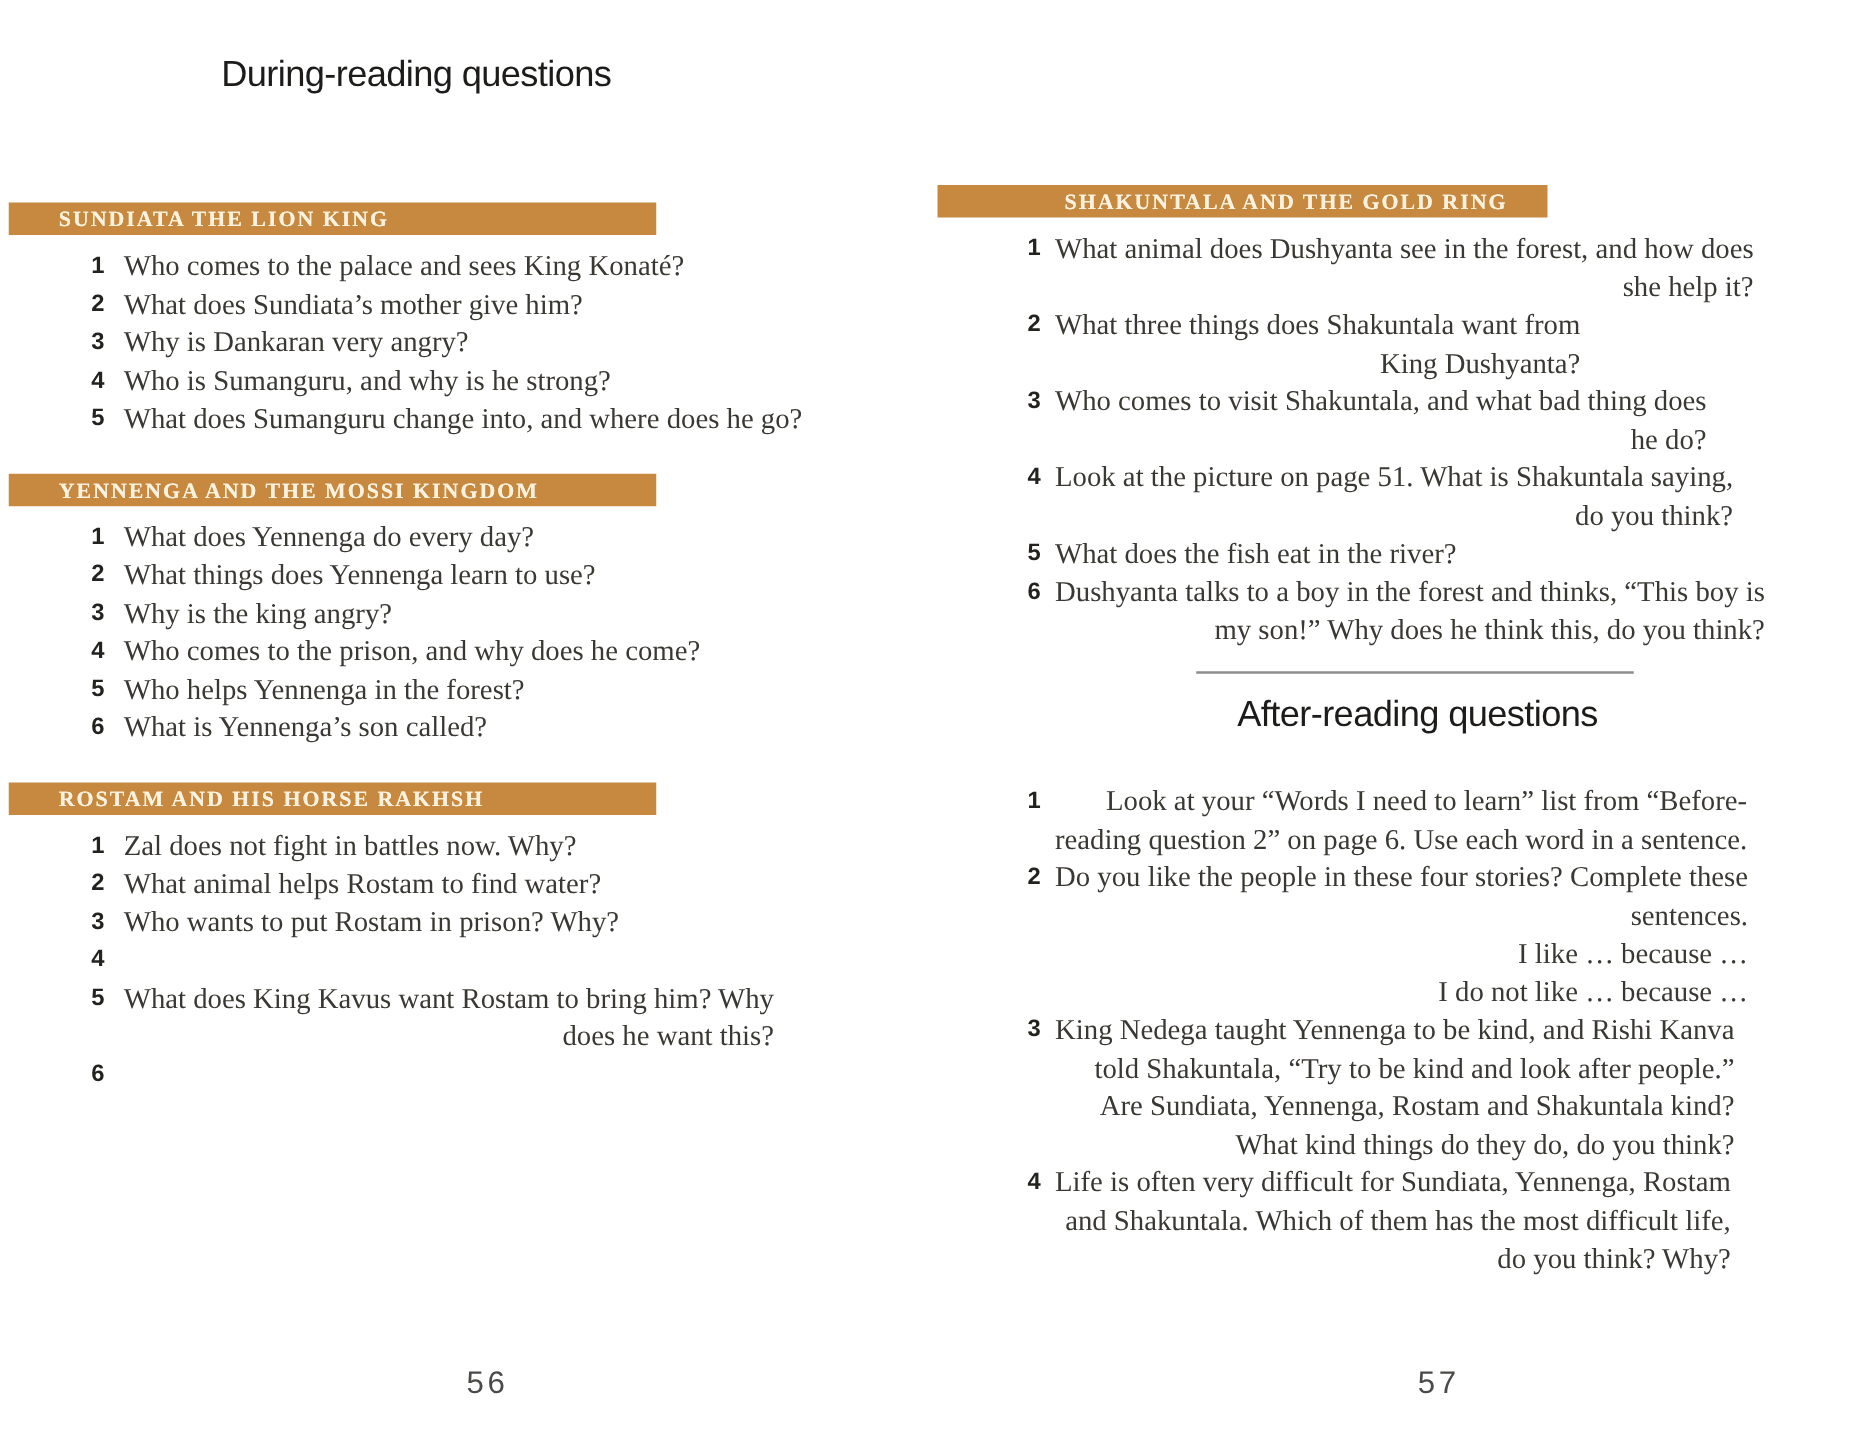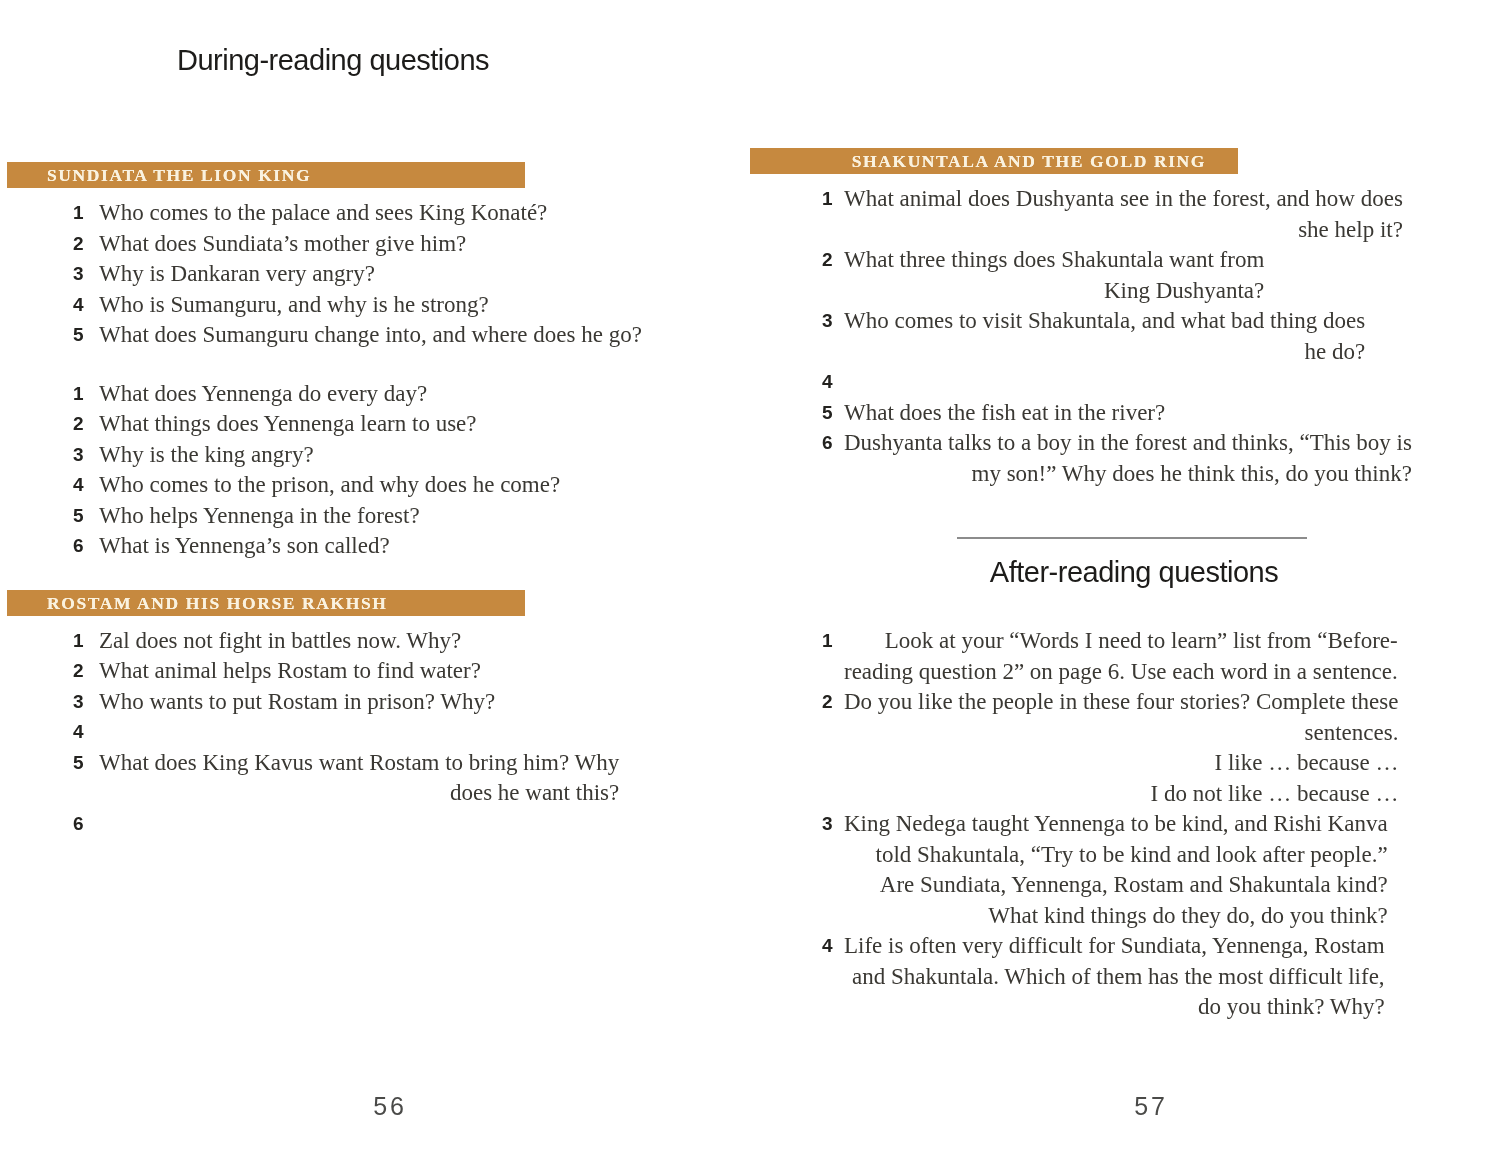--- a/index.html
+++ b/index.html
@@ -98,20 +98,21 @@
             <span class="qnum">4</span>
             <span class="qtext">Who is Sumanguru, and why is he strong?</span>
           </li>
           <li class="qrow">
             <span class="qnum">5</span>
             <span class="qtext">What does Sumanguru change into, and where does he go?</span>
           </li>
         </ol>
       </section>
       <section class="qsection">
+        <div class="bar">YENNENGA AND THE MOSSI KINGDOM</div>
         <ol class="qlist">
           <li class="qrow">
             <span class="qnum">1</span>
             <span class="qtext">What does Yennenga do every day?</span>
           </li>
           <li class="qrow">
             <span class="qnum">2</span>
             <span class="qtext">What things does Yennenga learn to use?</span>
           </li>
           <li class="qrow">
@@ -179,20 +180,22 @@
             <span class="qtext">What three things does Shakuntala want from
 King Dushyanta?</span>
           </li>
           <li class="qrow">
             <span class="qnum">3</span>
             <span class="qtext">Who comes to visit Shakuntala, and what bad thing does
 he do?</span>
           </li>
           <li class="qrow">
             <span class="qnum">4</span>
+            <span class="qtext">Look at the picture on page 51. What is Shakuntala saying,
+do you think?</span>
           </li>
           <li class="qrow">
             <span class="qnum">5</span>
             <span class="qtext">What does the fish eat in the river?</span>
           </li>
           <li class="qrow">
             <span class="qnum">6</span>
             <span class="qtext">Dushyanta talks to a boy in the forest and thinks, “This boy is
 my son!” Why does he think this, do you think?</span>
           </li>

